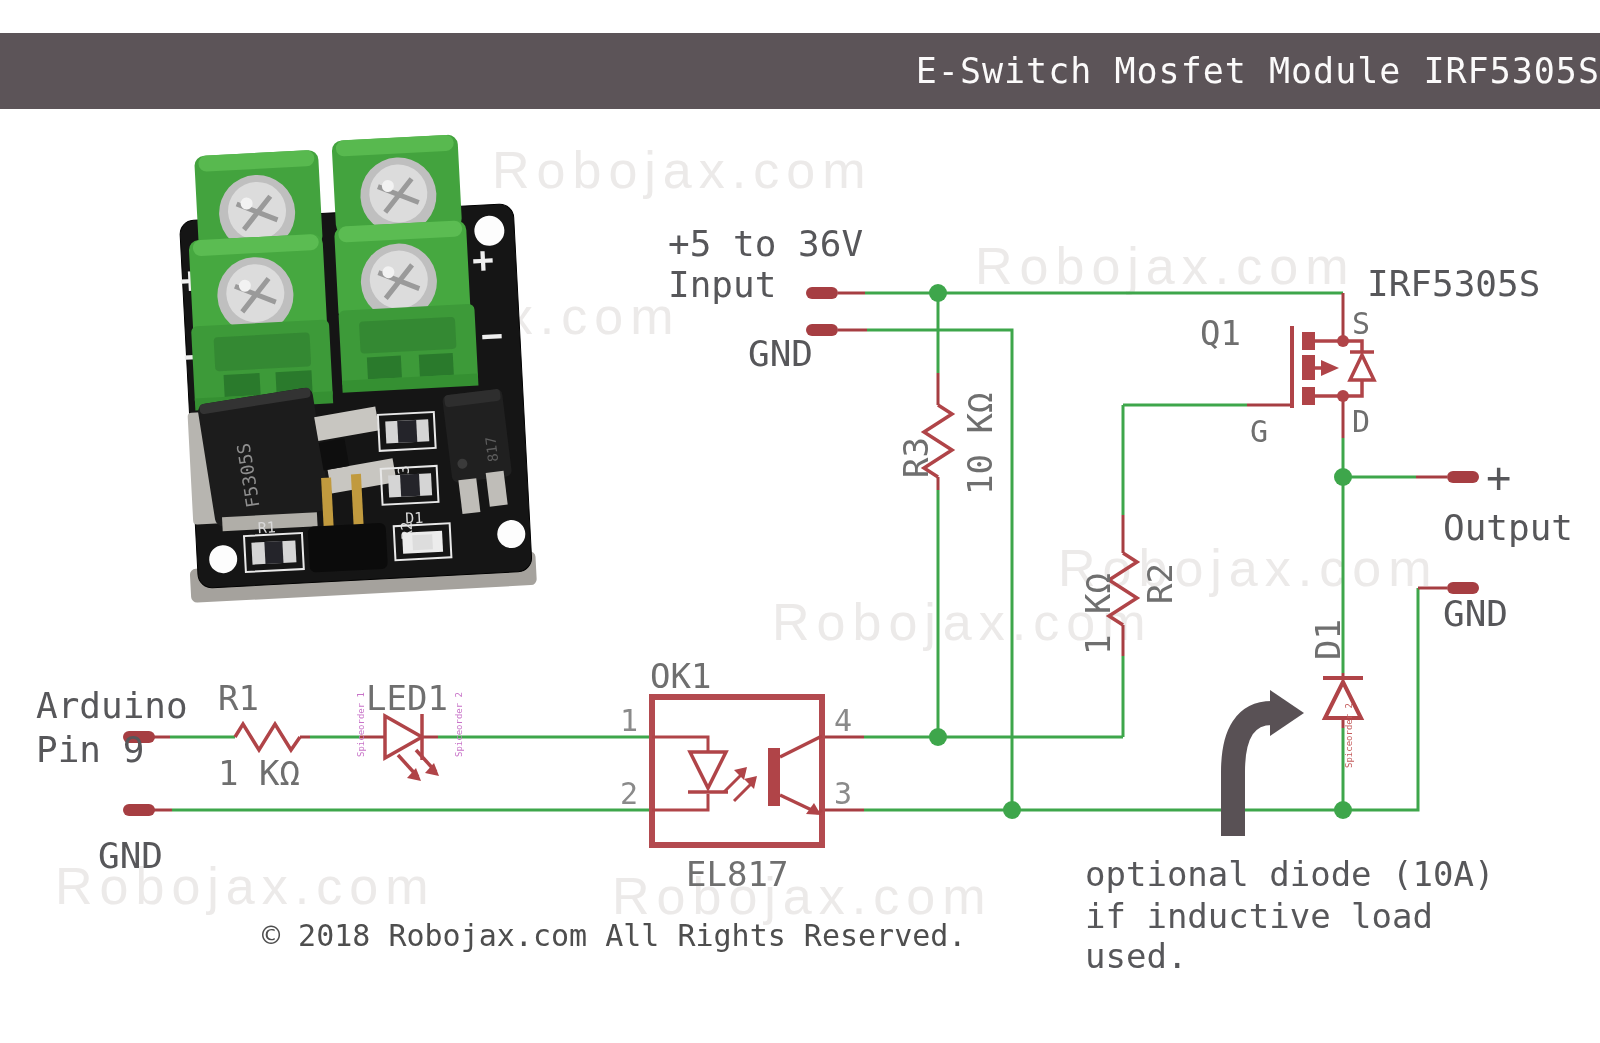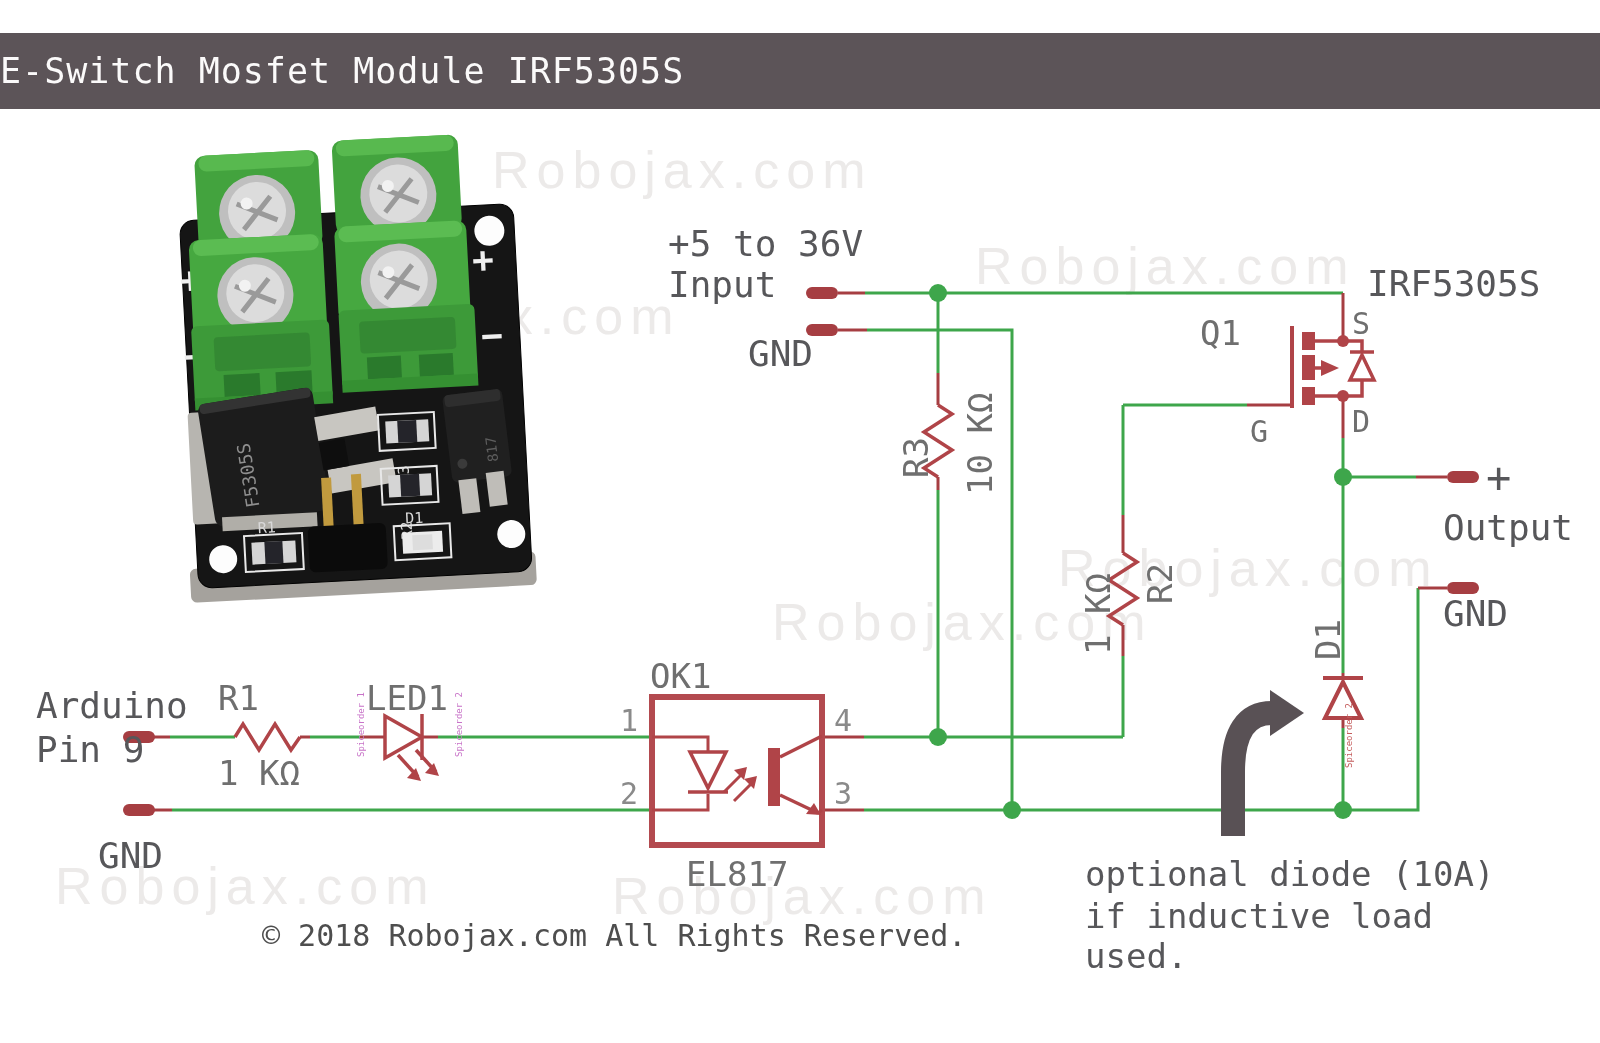--- a/index.html
+++ b/index.html
@@ -1,19 +1,19 @@
 <!DOCTYPE html>
 <html><head>
 <meta charset="utf-8">
 <style>
   html,body{margin:0;padding:0;background:#fff;}
   .page{position:relative;width:1600px;height:1043px;background:#ffffff;overflow:hidden;
         font-family:"DejaVu Sans Mono",monospace;}
   .titlebar{position:absolute;left:0;top:33px;width:1600px;height:76px;background:#5C5458;
-            color:#FBFAFA;font-size:35px;line-height:76px;text-align:left;letter-spacing:1px;}
+            color:#FBFAFA;font-size:35px;line-height:76px;text-align:right;letter-spacing:1px;}
   .wm{position:absolute;color:#ECEAE9;font-family:"Liberation Sans",sans-serif;
       font-size:52px;letter-spacing:7px;white-space:nowrap;user-select:none;}
   svg.art{position:absolute;left:0;top:0;}
   text{font-family:"DejaVu Sans Mono",monospace;}
   .lbl{fill:#57575A;}
   .ref{fill:#6F6F6F;}
   .pin{fill:#8A8A8A;}
 </style>
 </head>
 <body>

